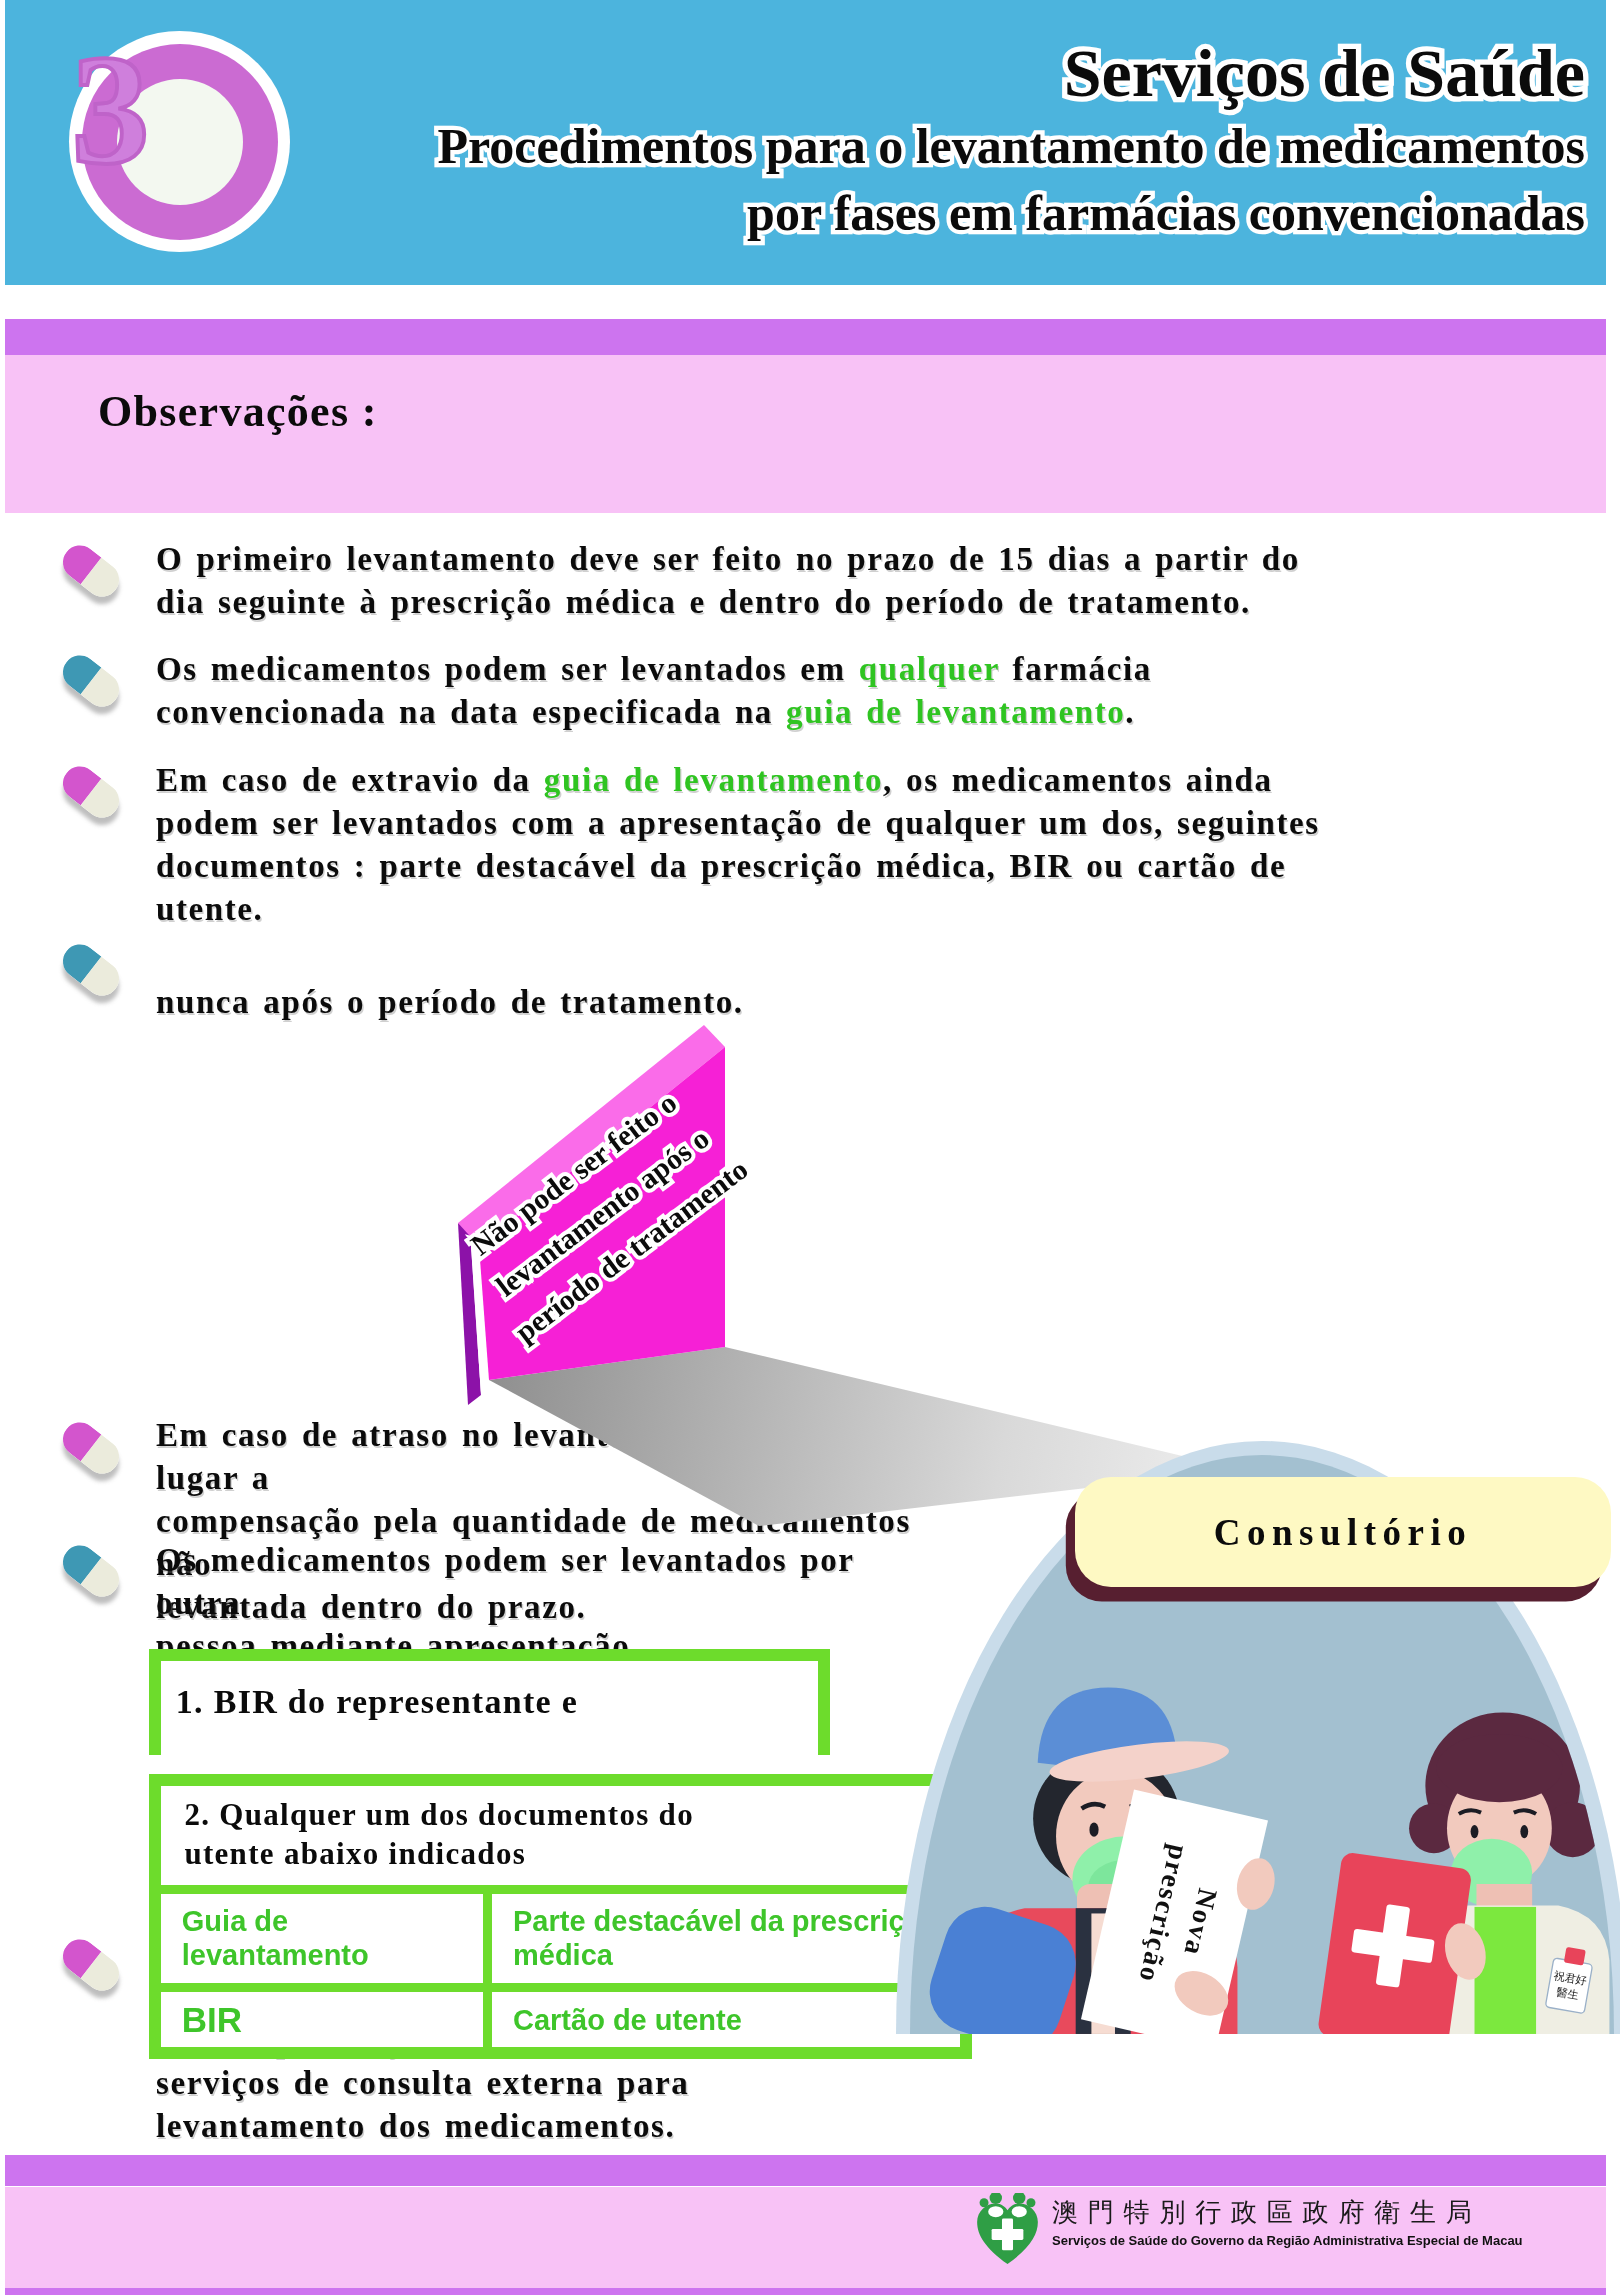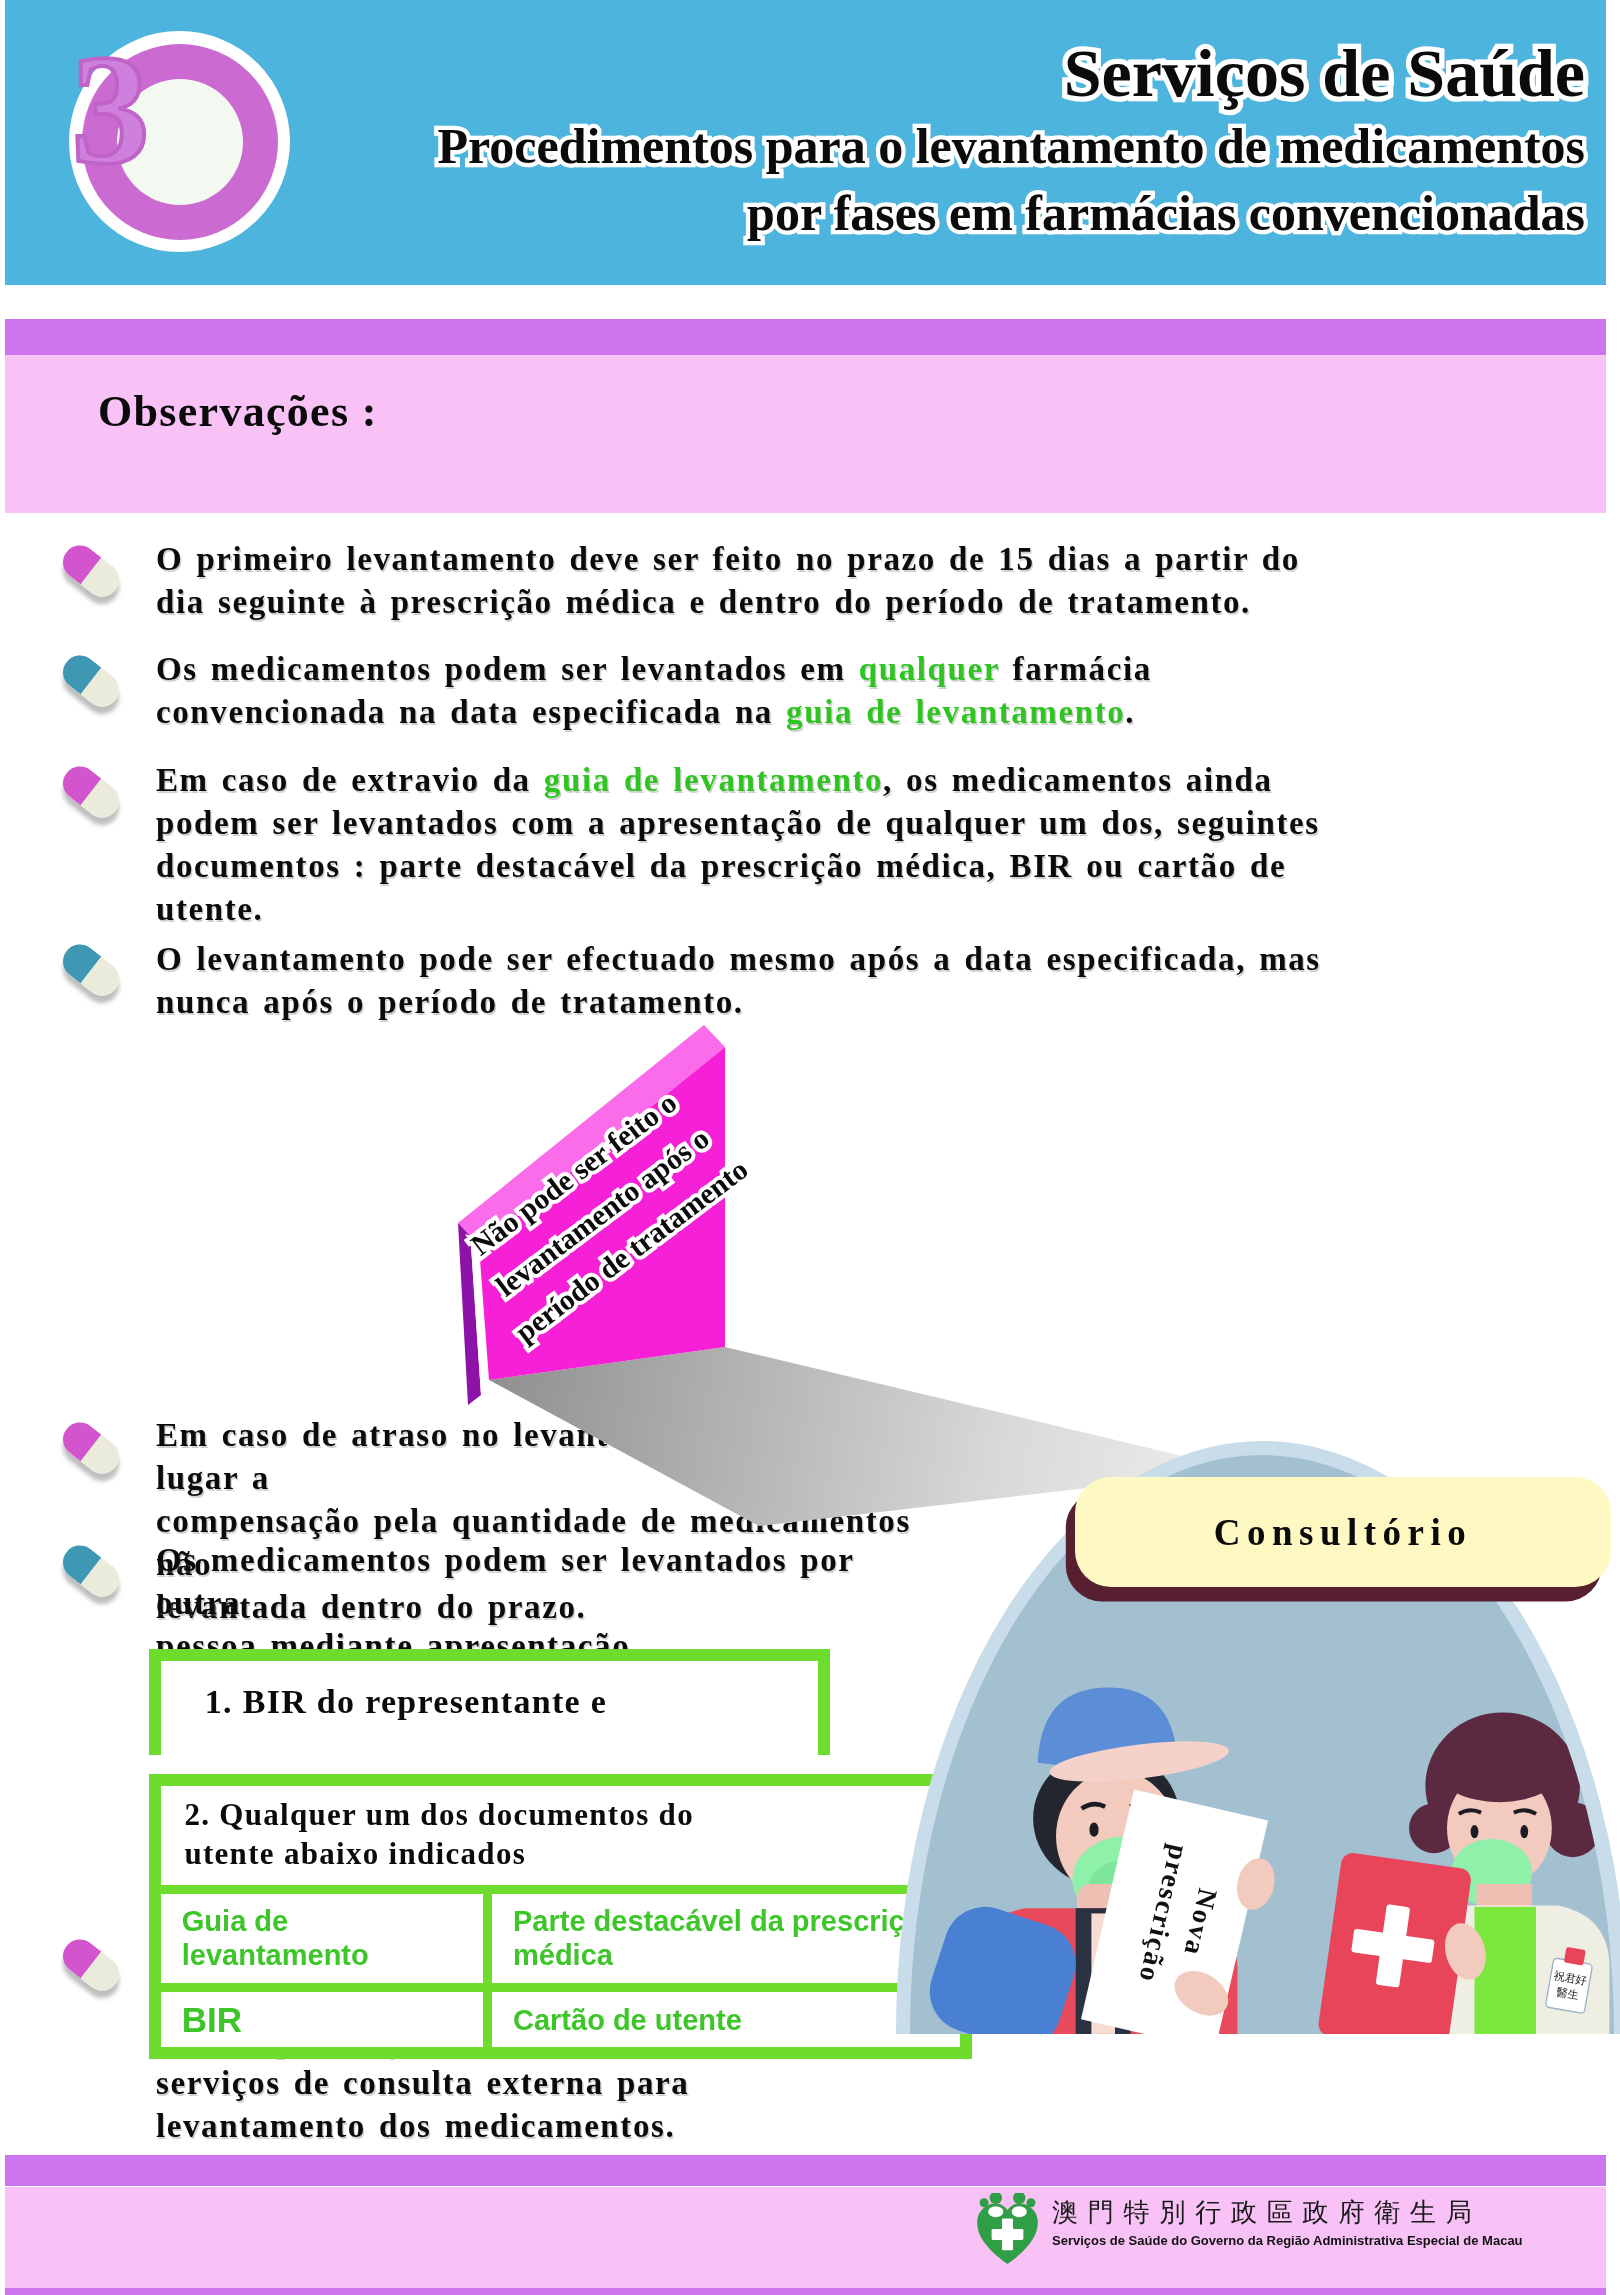--- a/index.html
+++ b/index.html
@@ -51,21 +51,21 @@
   .sign-gap   { position:absolute; inset:0; clip-path:polygon(51px 219px, 60px 234px, 70px 368px, 62px 383px); background:#ffffff; }
   .sign-bevel { position:absolute; inset:0; clip-path:polygon(39px 211px, 285px 13px, 306px 35px, 60px 234px); background:#fa6ce9; }
   .sign-front { position:absolute; inset:0; clip-path:polygon(60px 234px, 306px 35px, 306px 335px, 70px 368px); background:#f620d6; }
   .sign-text { position:absolute; left:19.6px; top:128px; width:327px; transform:rotate(-37deg); text-align:center;
                font-size:29.5px; font-weight:bold; line-height:48px; }
   .sign-text .ol .s { -webkit-text-stroke:7.9px #ffffff; }
 
   
   .gbox { background:#6ddc2c; }
   .box1 { left:149px; top:1649px; width:681px; height:106px; padding:0; }
-  .box1-in { margin:11.8px; background:#ffffff; height:102px; line-height:82px; padding-left:44px;
+  .box1-in { margin:11.8px; background:#ffffff; height:102px; line-height:82px; padding-left:15px;
              font-size:34px; font-weight:bold; letter-spacing:1.3px; }
   .box2 { left:149px; top:1774px; width:823px; padding:11.8px; box-sizing:border-box; }
   .box2-head { background:#ffffff; padding:9.2px 23.6px 11.8px 23.6px; font-size:31px; font-weight:bold;
                line-height:39px; letter-spacing:1.3px; }
   .box2-grid { display:grid; grid-template-columns:322px 1fr; gap:9.2px; margin-top:9.2px;
                font-family:"Liberation Sans","DejaVu Sans",sans-serif; }
   .cell { background:#ffffff; color:#3ec52a; font-weight:bold; font-size:29px; line-height:34px;
           padding:10.5px 6.5px 10.5px 21px; }
   .cell.big { font-size:35px; }
 
@@ -170,21 +170,21 @@
   </div>
 
   <div class="abs btxt" style="left:156px;top:759px;width:1408px">
     <span>Em caso de extravio da </span><span class="green">guia de levantamento</span><span>, os medicamentos ainda</span><br>
     <span>podem ser levantados com a apresentação de qualquer um dos, seguintes</span><br>
     <span>documentos : parte destacável da prescrição médica, BIR ou cartão de</span><br>
     <span>utente.</span>
   </div>
 
   <div class="abs btxt" style="left:156px;top:938px;width:1408px">
-    <span>O levantamento pode ser efectuado mesmo após a data especificada, mas</span><br>
+    <br>
     <span>nunca após o período de tratamento.</span>
   </div>
 
   <div class="abs btxt" style="left:156px;top:1414px;width:773px">
     <span>Em caso de atraso no levantamento, não há lugar a</span><br>
     <span>compensação pela quantidade de medicamentos não</span><br>
     <span>levantada dentro do prazo.</span>
   </div>
 
   <div class="abs btxt" style="left:156px;top:1539px;width:773px">

